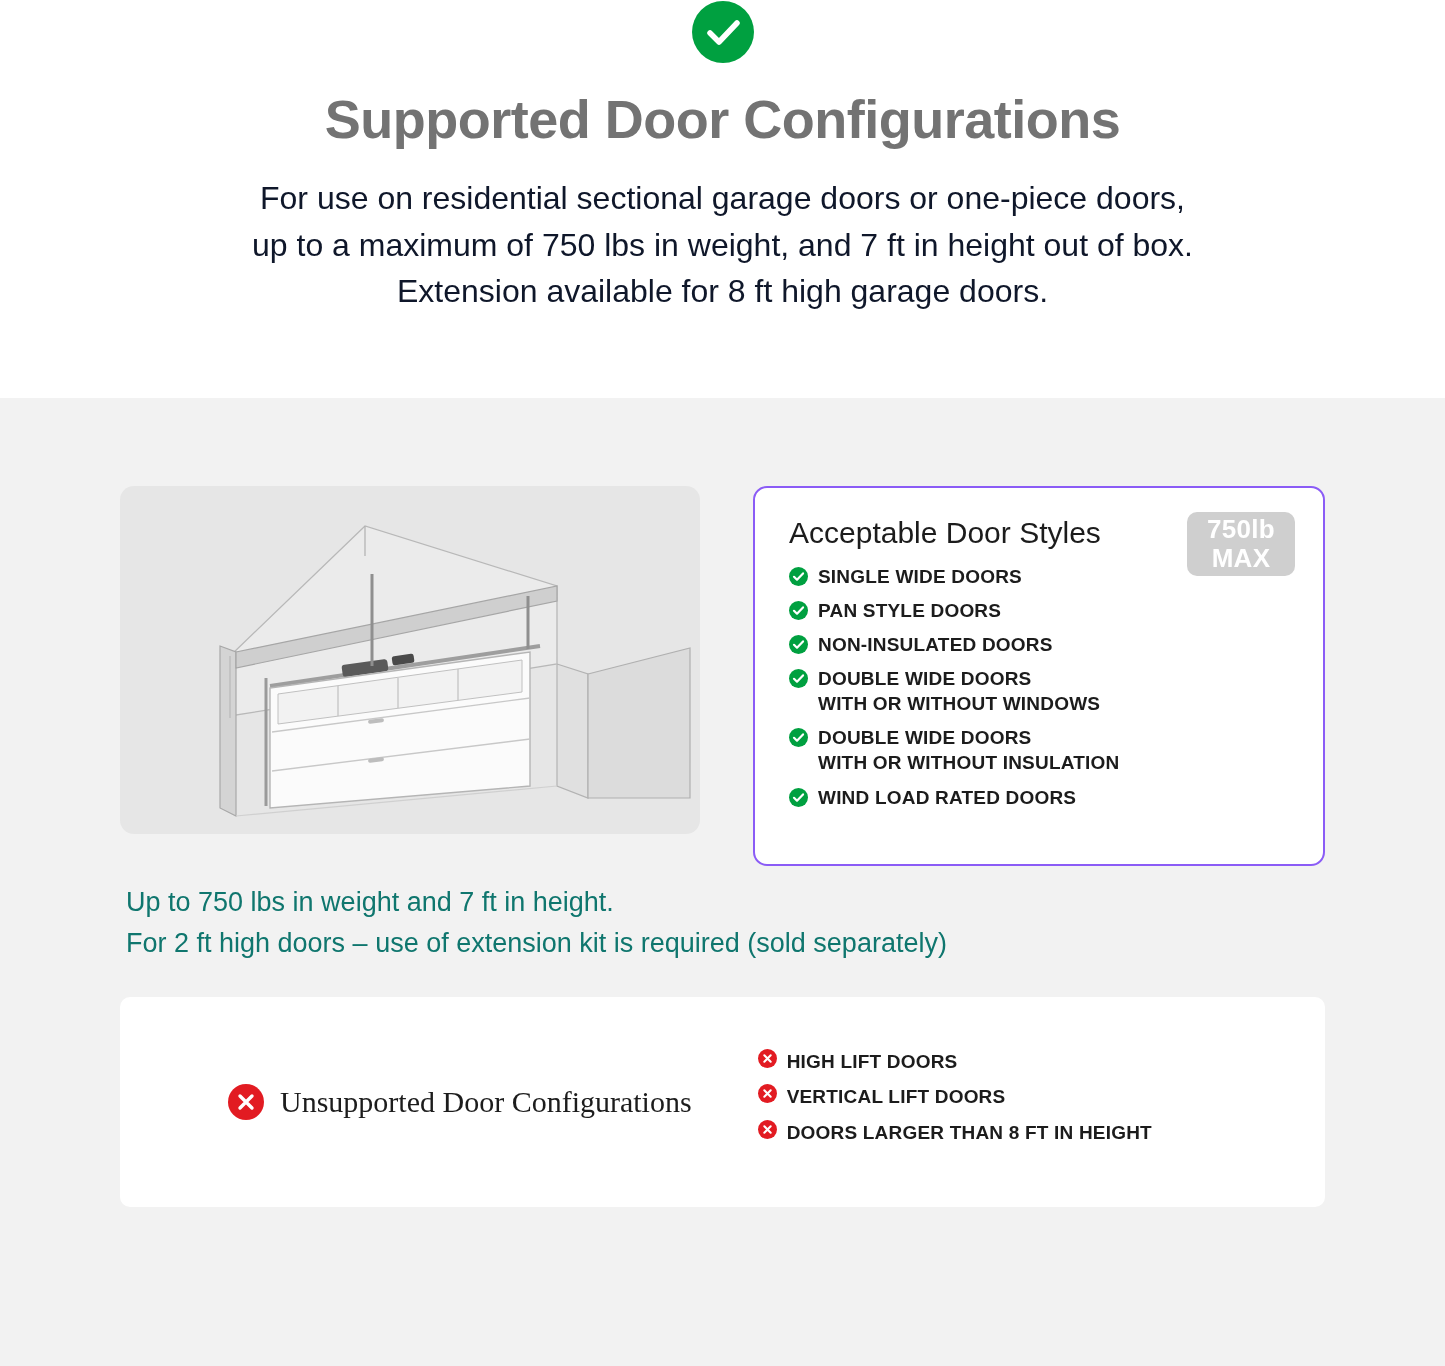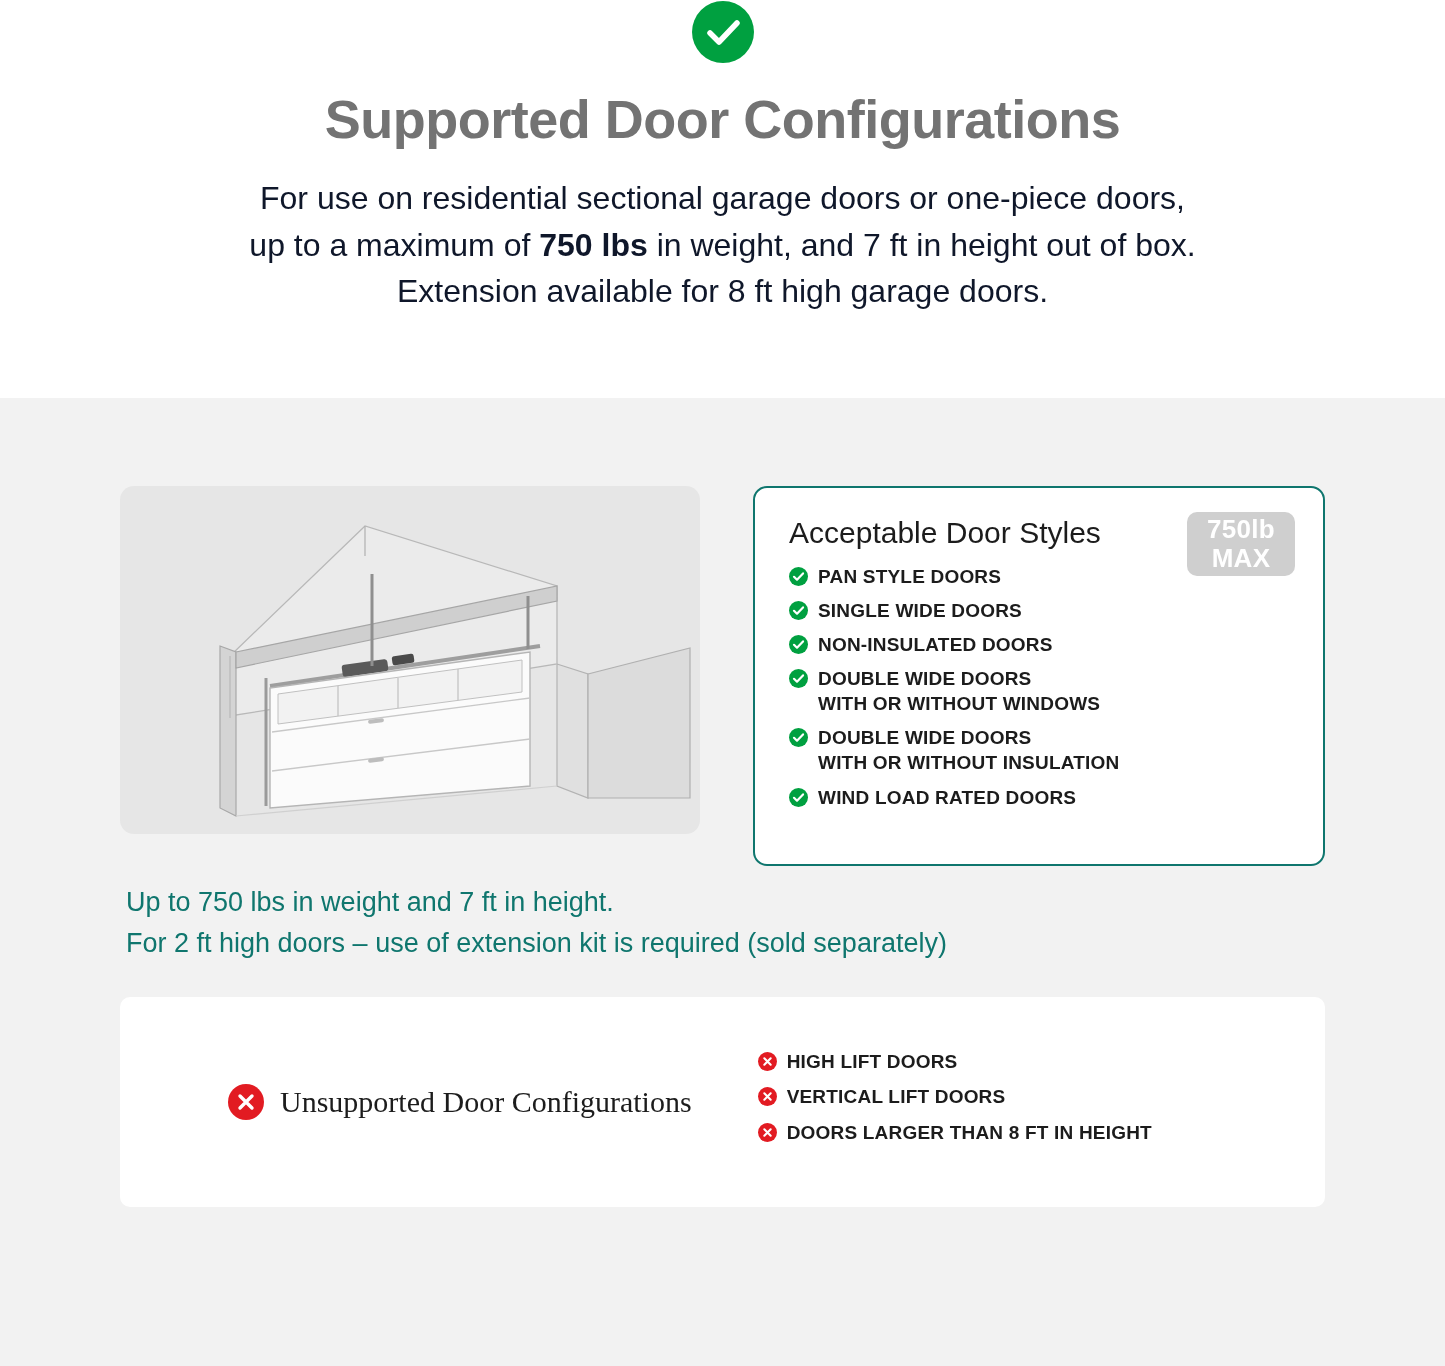--- a/index.html
+++ b/index.html
@@ -43,21 +43,21 @@
     line-height: 1.1;
   }
   .hero-sub {
     font-size: 32px;
     line-height: 1.45;
     color: #0f172a;
     margin: 26px auto 0 auto;
     max-width: 1180px;
     font-weight: 400;
   }
-  .hero-sub b { font-weight: bold; }
+  .hero-sub b { font-weight: normal; }
 
   
   .panel {
     background: #f2f2f2;
     height: 968px;
     box-sizing: border-box;
     padding: 88px 120px 0 120px;
     position: relative;
   }
 
@@ -78,21 +78,21 @@
     position: relative;
   }
   .illus-card svg { display: block; }
 
   
   .accept-box {
     margin-left: 53px;
     width: 585px;
     min-height: 380px;
     background: #ffffff;
-    border: 2px solid #0f766e;
+    border: 2px solid #8b5cf6;
     border-radius: 14px;
     box-sizing: border-box;
     padding: 28px 30px 26px 34px;
     position: relative;
   }
   .accept-head {
     font-size: 30px;
     color: #1c1c1c;
     font-weight: 400;
     margin: 0 0 14px 0;
@@ -193,21 +193,21 @@
     font-size: 30px;
     color: #1c1c1c;
     font-weight: 400;
   }
   .unsup-right {
     margin-left: 66px;
   }
   ul.xlist { list-style: none; margin: 0; padding: 0; }
   ul.xlist li {
     display: flex;
-    align-items: center;
+    align-items: flex-start;
     margin-bottom: 10px;
   }
   .xc {
     width: 19px;
     height: 19px;
     border-radius: 50%;
     background: #e21b22;
     margin-right: 10px;
     flex: 0 0 auto;
   }
@@ -288,29 +288,29 @@
         <span>MAX</span>
       </div>
 
       <ul class="checklist">
         <li>
           <span class="ck">
             <svg width="19" height="19" viewBox="0 0 19 19">
                 <path d="M5 9.8 L8 12.7 L14 6.4" fill="none" stroke="#fff" stroke-width="2.2" stroke-linecap="round" stroke-linejoin="round"></path>
               </svg>
           </span>
+          <span class="li-txt"><span>SINGLE WIDE DOORS</span></span>
+        </li>
+        <li>
+          <span class="ck">
+            <svg width="19" height="19" viewBox="0 0 19 19">
+                <path d="M5 9.8 L8 12.7 L14 6.4" fill="none" stroke="#fff" stroke-width="2.2" stroke-linecap="round" stroke-linejoin="round"></path>
+              </svg>
+          </span>
           <span class="li-txt"><span>PAN STYLE DOORS</span></span>
-        </li>
-        <li>
-          <span class="ck">
-            <svg width="19" height="19" viewBox="0 0 19 19">
-                <path d="M5 9.8 L8 12.7 L14 6.4" fill="none" stroke="#fff" stroke-width="2.2" stroke-linecap="round" stroke-linejoin="round"></path>
-              </svg>
-          </span>
-          <span class="li-txt"><span>SINGLE WIDE DOORS</span></span>
         </li>
         <li>
           <span class="ck">
             <svg width="19" height="19" viewBox="0 0 19 19">
                 <path d="M5 9.8 L8 12.7 L14 6.4" fill="none" stroke="#fff" stroke-width="2.2" stroke-linecap="round" stroke-linejoin="round"></path>
               </svg>
           </span>
           <span class="li-txt"><span>NON-INSULATED DOORS</span></span>
         </li>
         <li>

